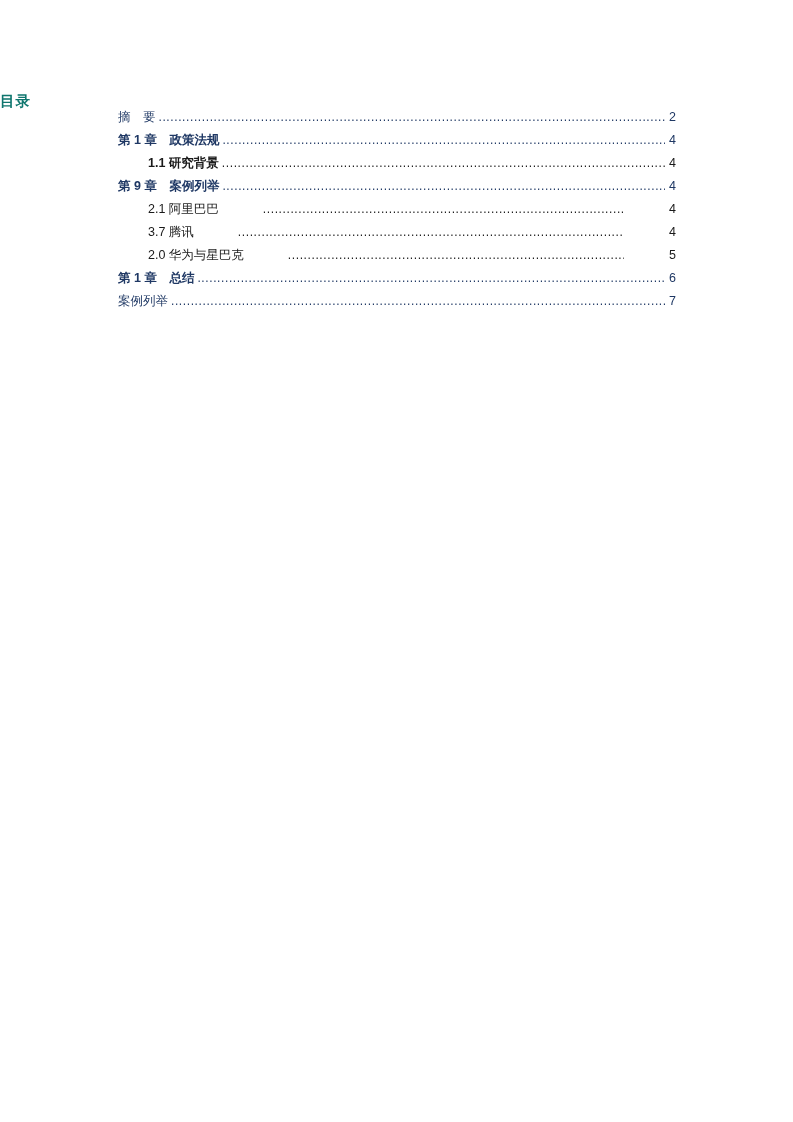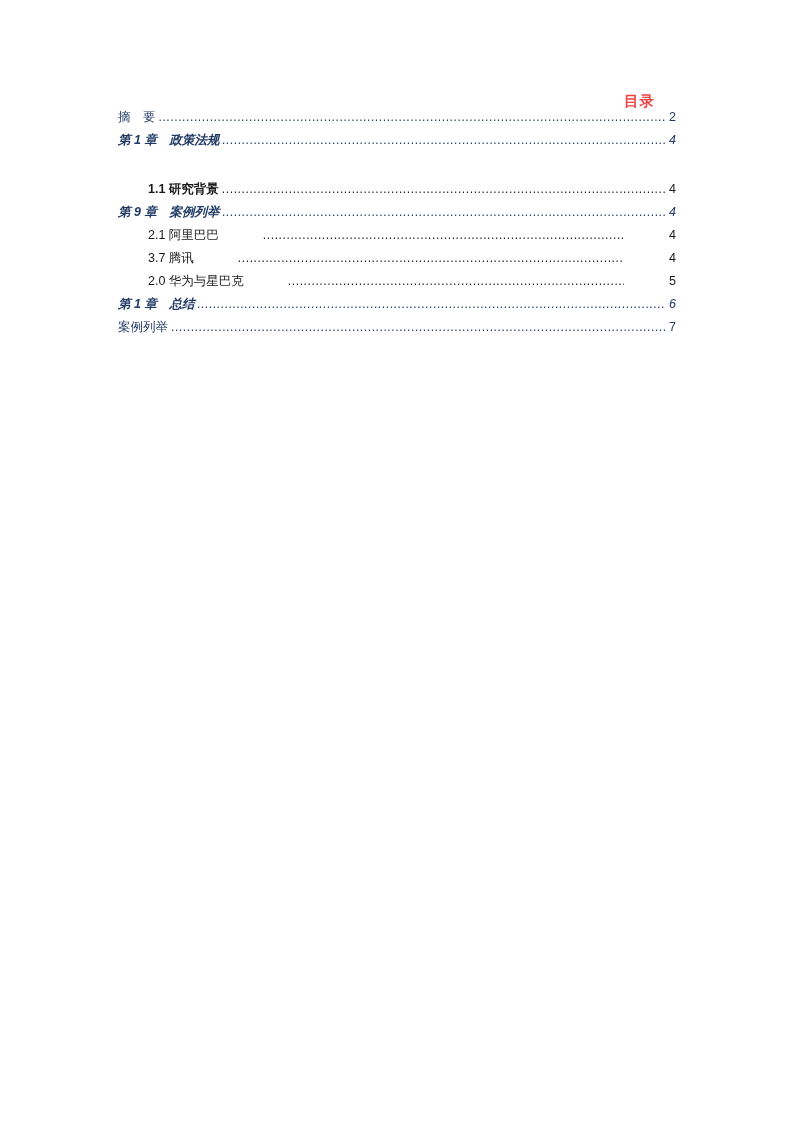--- a/index.html
+++ b/index.html
@@ -21,24 +21,24 @@
     top: 0;
     width: 793px;
     height: 1122px;
     background: #ffffff;
   }
   .toc-title {
     position: absolute;
     left: 0;
     top: 92px;
     width: 655px;
-    text-align: right;
+    text-align: left;
     font-size: 14.5px;
     font-weight: bold;
-    color: #ef4444;
+    color: #0f766e;
     letter-spacing: 1px;
   }
   .toc-list {
     position: absolute;
     left: 118px;
     top: 106px;
     width: 558px;
   }
   .toc-row {
     display: flex;
@@ -64,28 +64,26 @@
   .toc-row .pageno {
     flex: 0 0 auto;
     padding-left: 2px;
     text-align: right;
     min-width: 9px;
   }
   
   .lvl-1 {
     font-weight: bold;
     color: #1f3864;
-    font-style: italic;
   }
   .lvl-1 .leader, .lvl-1 .pageno { font-weight: normal; }
   .lvl-2 {
     font-weight: bold;
     color: #1a1a1a;
     padding-left: 30px;
-    margin-top: 26px;
   }
   .lvl-2 .leader, .lvl-2 .pageno { font-weight: normal; color: #1a1a1a; }
   .lvl-2b {
     font-weight: normal;
     color: #1a1a1a;
     padding-left: 30px;
     gap: 41px;
   }
   .lvl-2b .leader, .lvl-2b .pageno { color: #1a1a1a; }
   .lvl-front {

